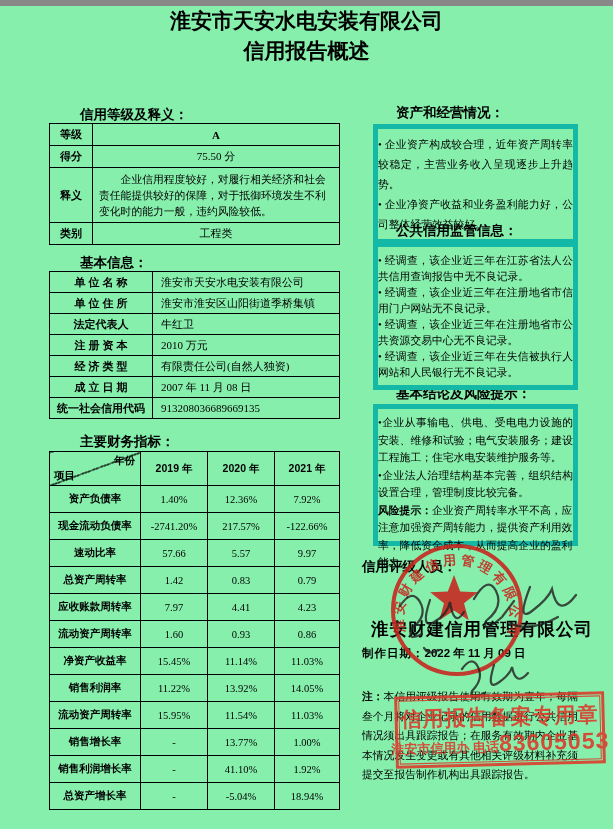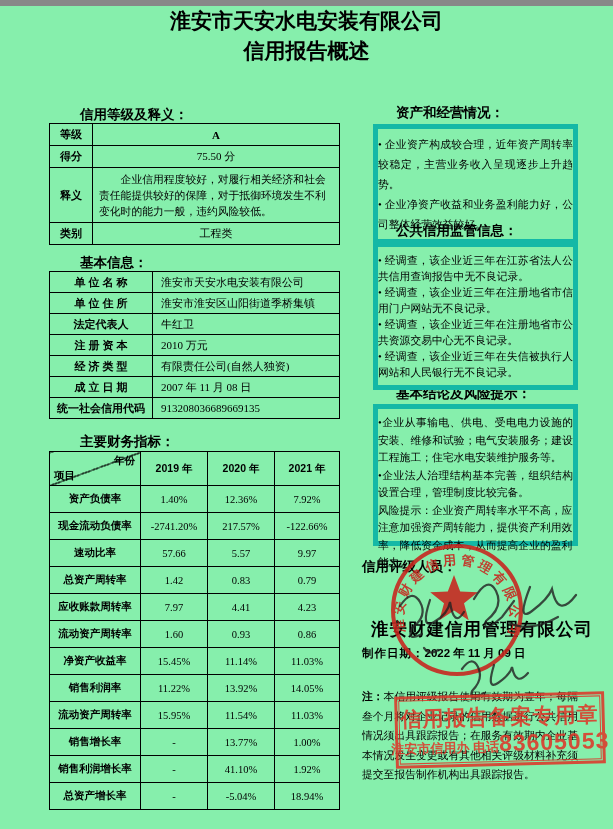--- a/index.html
+++ b/index.html
@@ -45,21 +45,21 @@
   .corner .c-top { position:absolute; top:2px; right:5px; font-size:10.5px; font-weight:bold; font-family:"Liberation Sans",sans-serif; }
   .corner .c-bot { position:absolute; bottom:2px; left:4px; font-size:10.5px; font-weight:bold; font-family:"Liberation Sans",sans-serif; }
   
   .box { border:5px solid #14b8a6; width:205px; font-size:10.8px; padding:5px 0; }
   .box .bullet::before { content:"•  "; }
   .box.tightbullet .bullet::before { content:"•"; }
   .bullet { text-align:justify; }
   .b-assets { line-height:20px; }
   .b-public { line-height:16px; }
   .b-concl  { line-height:17.5px; }
-  .risk-lab { font-family:"Liberation Sans",sans-serif; font-weight:normal; }
+  .risk-lab { font-family:"Liberation Sans",sans-serif; font-weight:bold; }
   .company {
     font-family:"Liberation Sans","DejaVu Sans",sans-serif;
     font-weight:bold; font-size:17.5px; letter-spacing:1px; white-space:nowrap;
   }
   .dateline { font-family:"Liberation Sans",sans-serif; font-weight:bold; font-size:11.5px; white-space:nowrap; }
   .dateline .dl-label { letter-spacing:1px; }
   .validline { font-family:"Liberation Sans",sans-serif; font-weight:bold; font-size:10.8px; white-space:nowrap; }
   .note { width:220px; font-size:10.8px; line-height:19.5px; }
   .note-label { font-family:"Liberation Sans",sans-serif; font-weight:bold; }
   .note div, .note span.nline { white-space:nowrap; }

